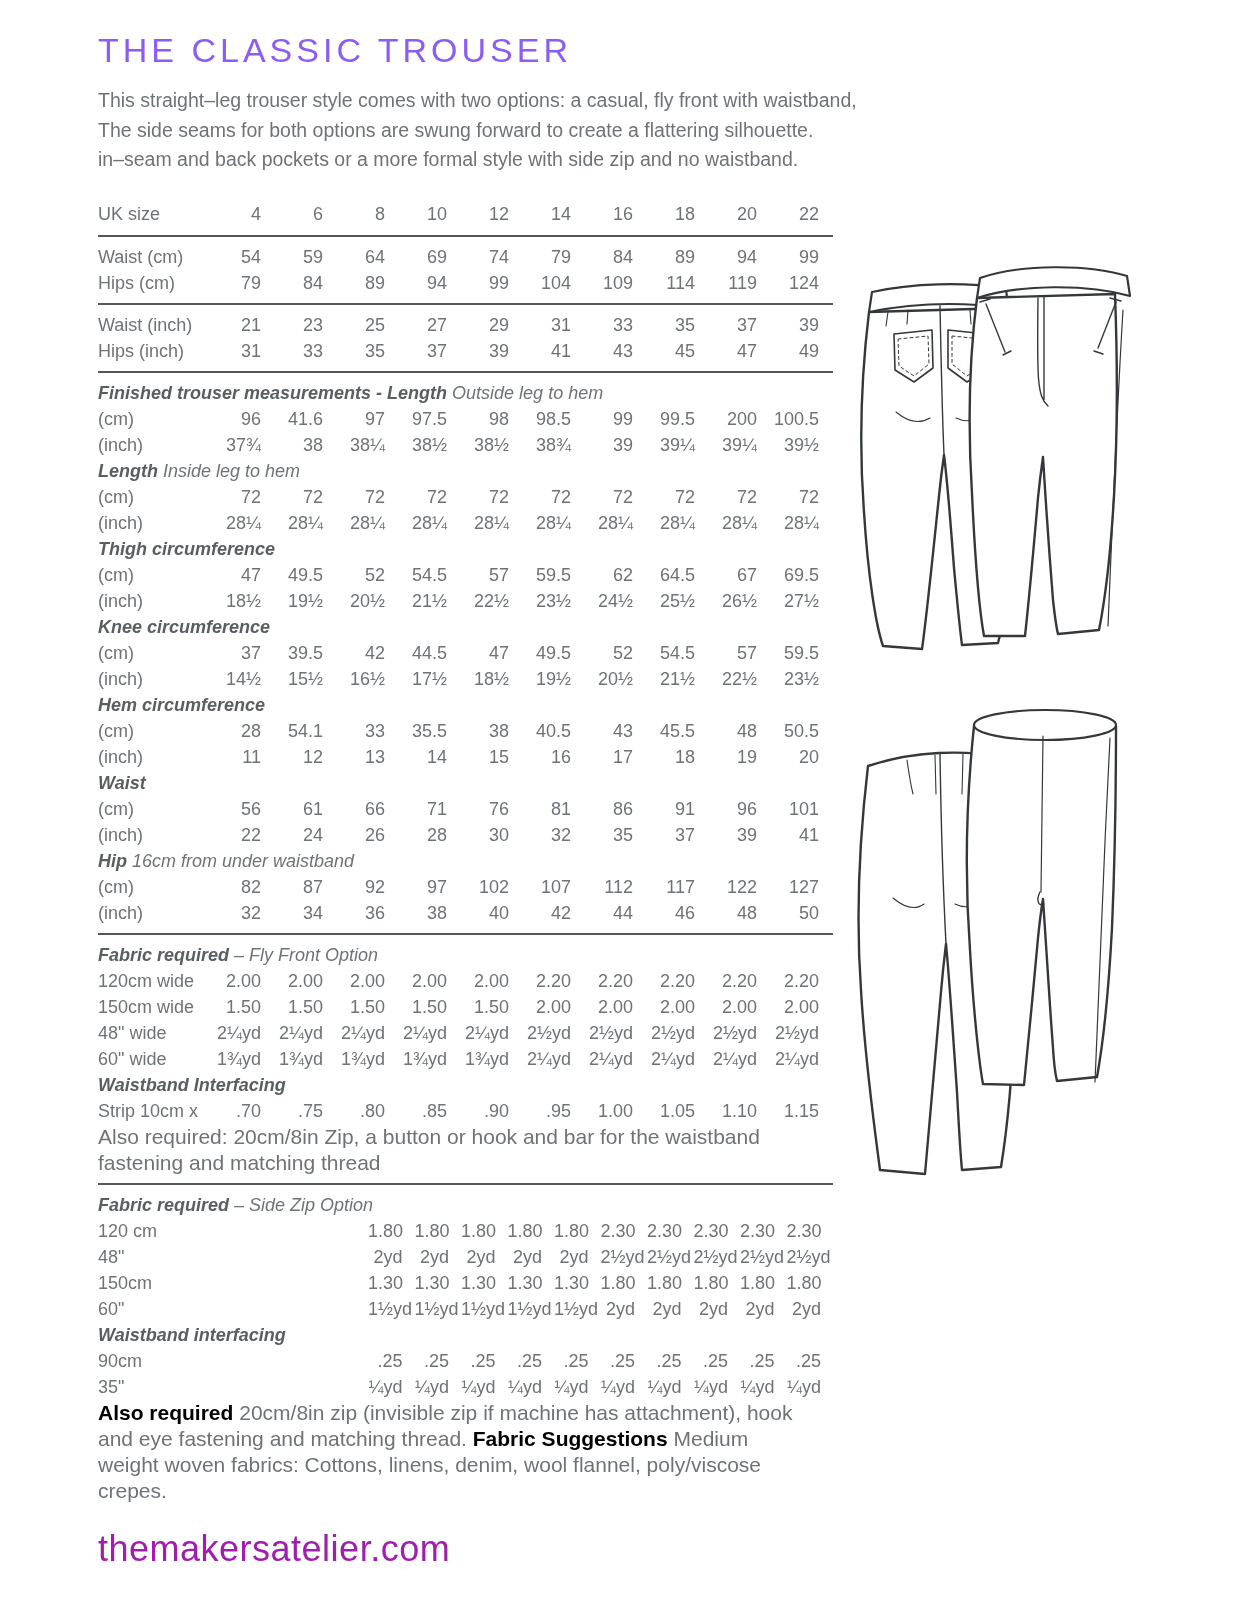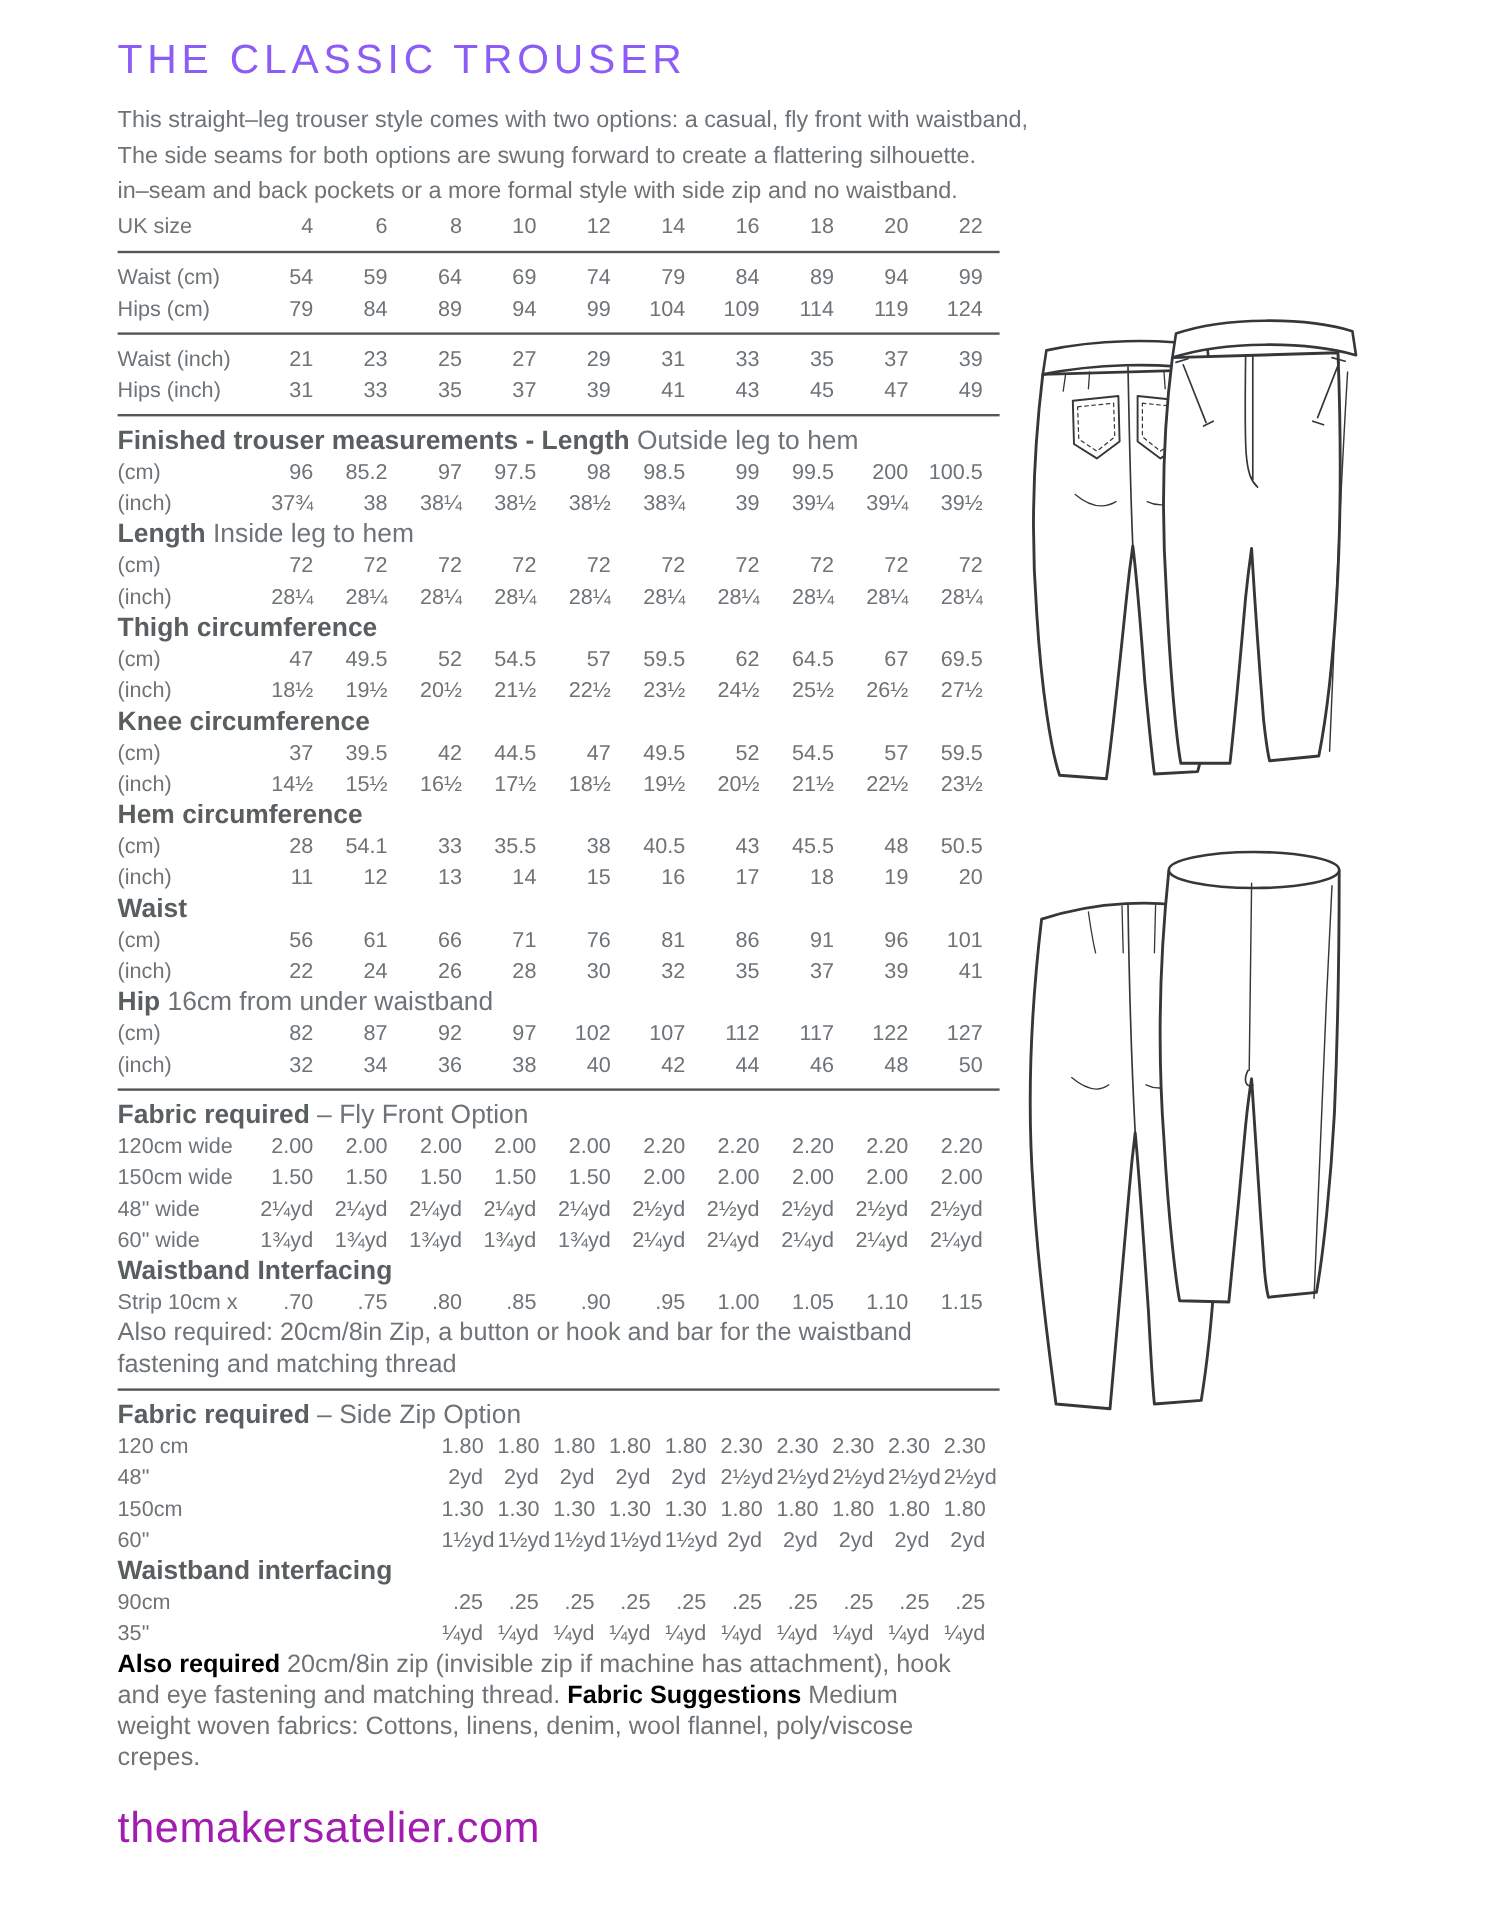--- a/index.html
+++ b/index.html
@@ -2,29 +2,29 @@
 <html><head>
 <meta charset="utf-8">
 <style>
   * { margin:0; padding:0; box-sizing:border-box; }
   html,body { background:#ffffff; }
   body { width:1240px; height:1600px; font-family:"Liberation Sans", sans-serif; position:relative; }
   .page { position:relative; width:1240px; height:1600px; background:#ffffff; overflow:hidden; }
   .content { position:absolute; left:98px; top:0; width:735px; }
   h1.title { margin-top:30px; font-size:34px; font-weight:400; letter-spacing:4px; color:#8b5cf6; line-height:40px; white-space:nowrap; }
   .desc { margin-top:16px; width:960px; font-size:19.5px; line-height:29.5px; color:#6e7377; }
-  .size-block { }
+  .size-block { margin-top:26px; }
   .rule { height:2px; background:#54585b; margin:7px 0; width:735px; }
   table.tbl { width:735px; border-collapse:collapse; table-layout:fixed; }
   table.tbl td { font-size:18px; line-height:26px; color:#6e7377; text-align:right; padding:0 14px 0 0; white-space:nowrap; overflow:visible; }
   table.tbl td.lbl { text-align:left; padding:0; width:115px; color:#6e7377; }
   table.tbl.hdr td { line-height:27px; }
   table.tbl.side td { padding-right:12px; }
   table.tbl.side td.lbl { width:270px; }
-  .sec-h { font-size:22px; line-height:26px; color:#6e7377; }
+  .sec-h { font-size:18px; line-height:26px; color:#6e7377;font-style:italic; }
   .sec-h .b, .b-only { font-weight:bold; color:#595e61; }
   .note { font-size:21px; line-height:26px; color:#6e7377; width:690px; }
   .note .b { font-weight:bold; color:#000000; }
   .note.wide { width:715px; }
   .footer { margin-top:24px; font-size:36px; color:#a21caf; letter-spacing:0.5px; }
   svg.illus { position:absolute; }
   svg.illus path, svg.illus ellipse, svg.illus line { vector-effect:non-scaling-stroke; }
 </style>
 </head>
 <body>
@@ -123,21 +123,21 @@
       <div class="rule"></div>
     </div>
 
     <div>
       <div class="sec-h"><span class="b">Finished trouser measurements - Length </span><span>Outside leg to hem</span></div>
       <table class="tbl">
           <tbody>
             <tr>
               <td class="lbl">(cm)</td>
               <td>96</td>
-              <td>85.2</td>
+              <td>41.6</td>
               <td>97</td>
               <td>97.5</td>
               <td>98</td>
               <td>98.5</td>
               <td>99</td>
               <td>99.5</td>
               <td>200</td>
               <td>100.5</td>
             </tr>
             <tr>

